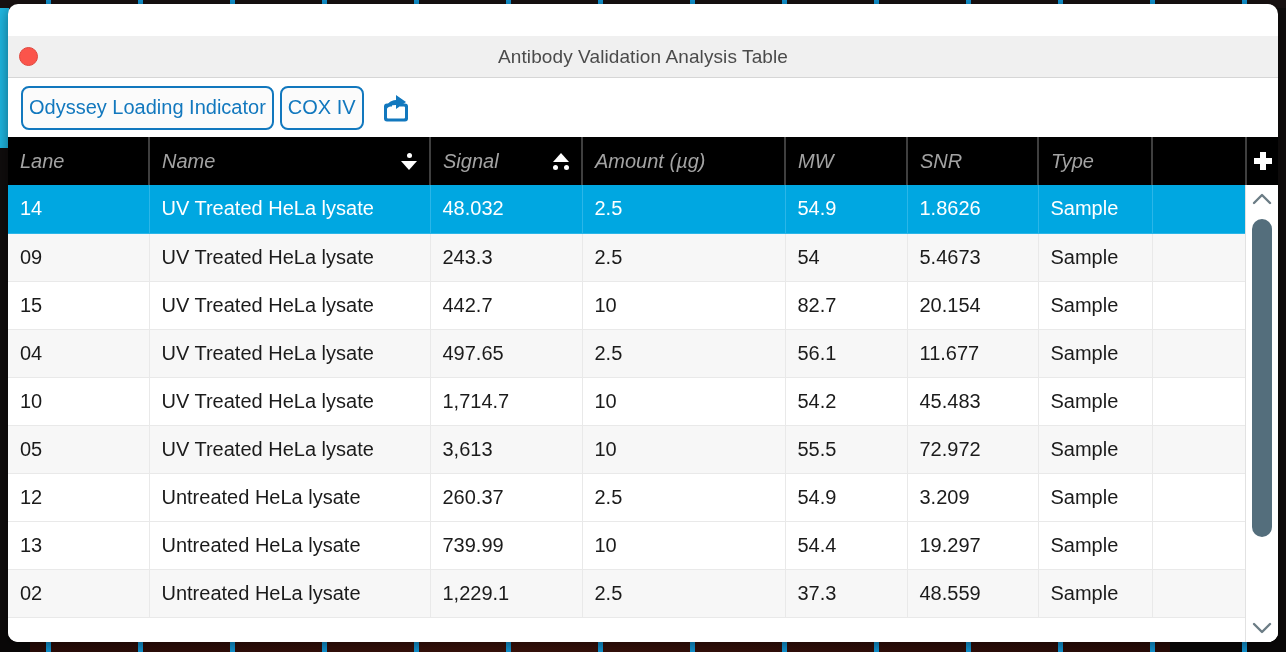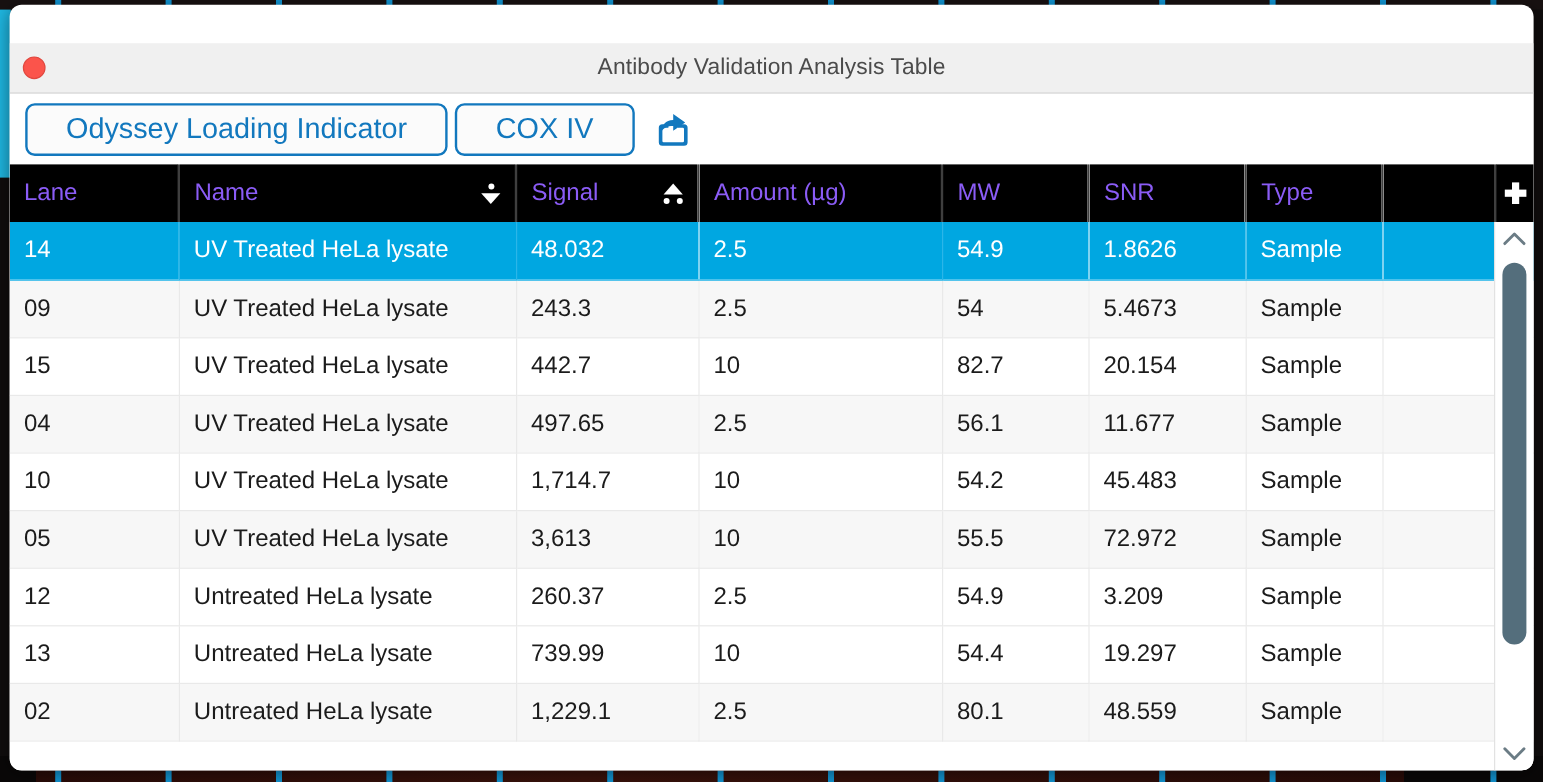--- a/index.html
+++ b/index.html
@@ -46,43 +46,43 @@
     pointer-events:none;
   }
 
   
   .tabsbar{
     height:59px;flex:0 0 59px;background:#ffffff;
     display:flex;align-items:center;padding-left:13px;gap:6px;
   }
   .tab{
     height:44px;display:flex;align-items:center;justify-content:center;
-    padding:0 32px;border:2px solid #1278be;border-radius:8px;
-    font-size:24px;color:#1278be;background:#fbfbfb;
+    padding:0 6px;border:2px solid #1278be;border-radius:8px;
+    font-size:20px;color:#1278be;background:#fbfbfb;
     box-sizing:border-box;white-space:nowrap;cursor:default;
   }
   .tab.active{background:#1278be;color:#ffffff;border-color:#1278be;}
   .share-btn{
     width:44px;height:44px;display:flex;align-items:center;justify-content:center;
     margin-left:4px;cursor:default;
   }
   .share-btn svg{display:block;}
 
   
   .tablewrap{flex:1 1 auto;display:flex;flex-direction:column;min-height:0;position:relative;}
   table.grid{border-collapse:collapse;table-layout:fixed;width:1270px;}
   table.grid th,table.grid td{
     height:48px;box-sizing:border-box;padding:0 0 0 12px;
     font-size:20px;text-align:left;vertical-align:middle;
     overflow:hidden;white-space:nowrap;font-weight:normal;
   }
   thead th{
-    background:#000000;color:#8b5cf6;
+    background:#000000;color:#a3a3a3;
     border-right:2px solid #3f3f3f;
-    height:56px;font-size:21px;
+    height:56px;font-size:21px;font-style:italic;
   }
   thead th:last-child{border-right:none;}
   .thinner{display:flex;align-items:center;justify-content:space-between;padding-right:12px;}
   .sorticon{display:inline-flex;flex-direction:column;align-items:center;gap:3px;}
   .sorticon .tri-up{width:0;height:0;border-left:8px solid transparent;border-right:8px solid transparent;border-bottom:9px solid #fff;}
   .sorticon .tri-down{width:0;height:0;border-left:8px solid transparent;border-right:8px solid transparent;border-top:9px solid #fff;}
   .sorticon .dot{width:5px;height:5px;border-radius:50%;background:#fff;}
   .sorticon .dots{display:flex;gap:6px;}
   .plusbox{display:flex;align-items:center;justify-content:center;width:100%;}
   .plus{position:relative;width:18px;height:18px;}
@@ -349,21 +349,21 @@
               <td>19.297</td>
               <td>Sample</td>
               <td></td>
               <td></td>
             </tr>
             <tr class="alt">
               <td>02</td>
               <td>Untreated HeLa lysate</td>
               <td>1,229.1</td>
               <td>2.5</td>
-              <td>80.1</td>
+              <td>37.3</td>
               <td>48.559</td>
               <td>Sample</td>
               <td></td>
               <td></td>
             </tr>
           </tbody>
       </table>
 
       <div class="scrollbar">
         <div class="sb-arrow">

